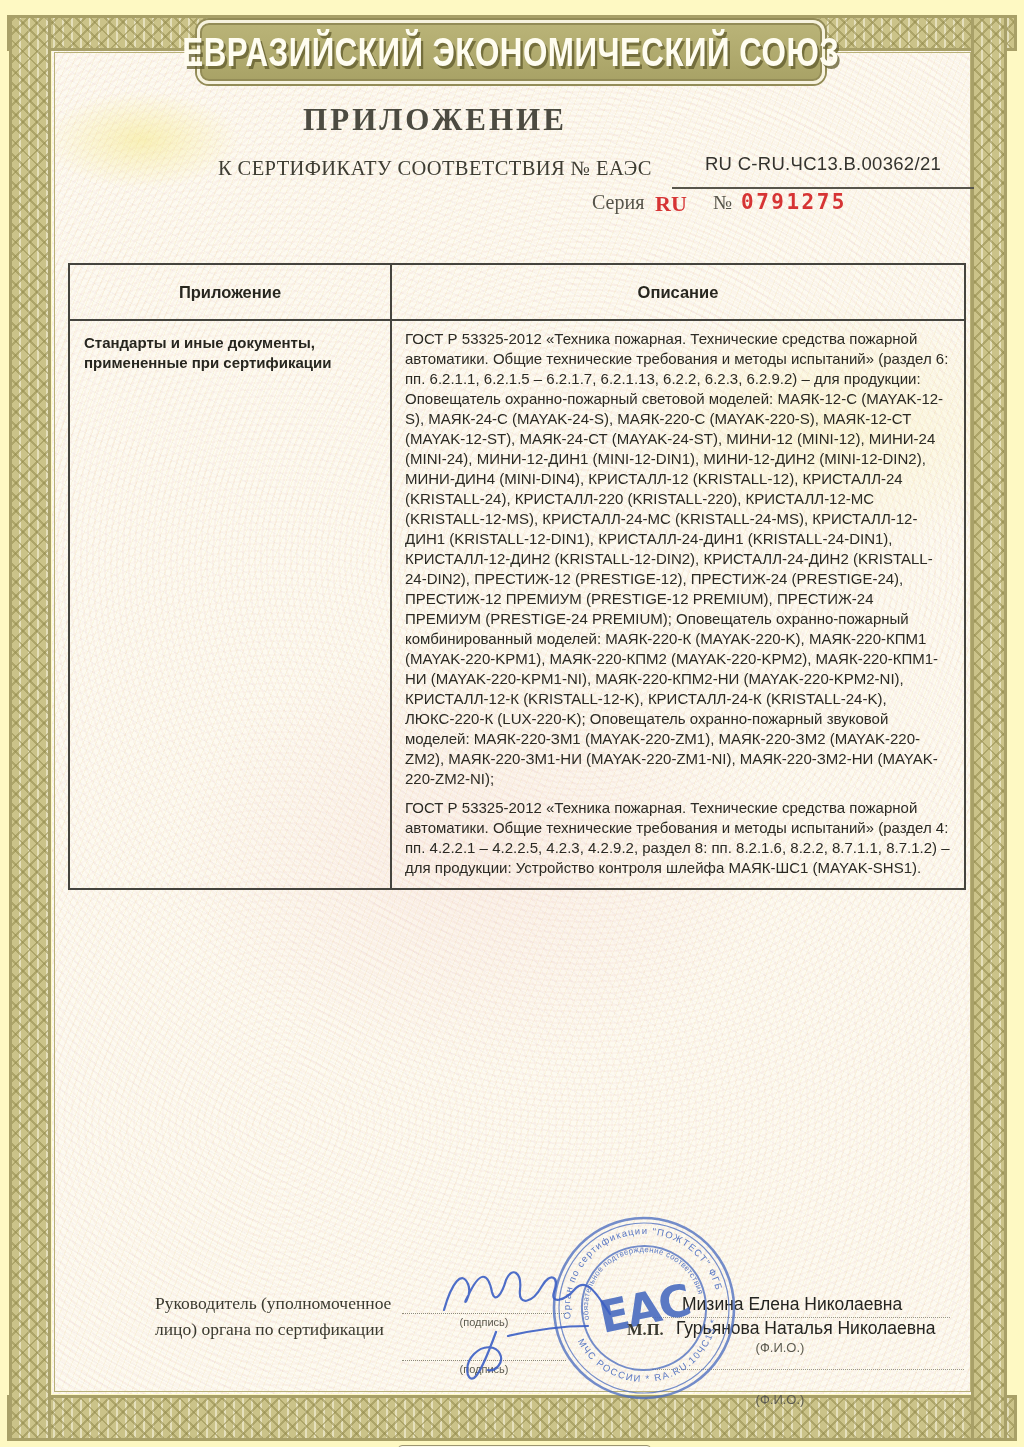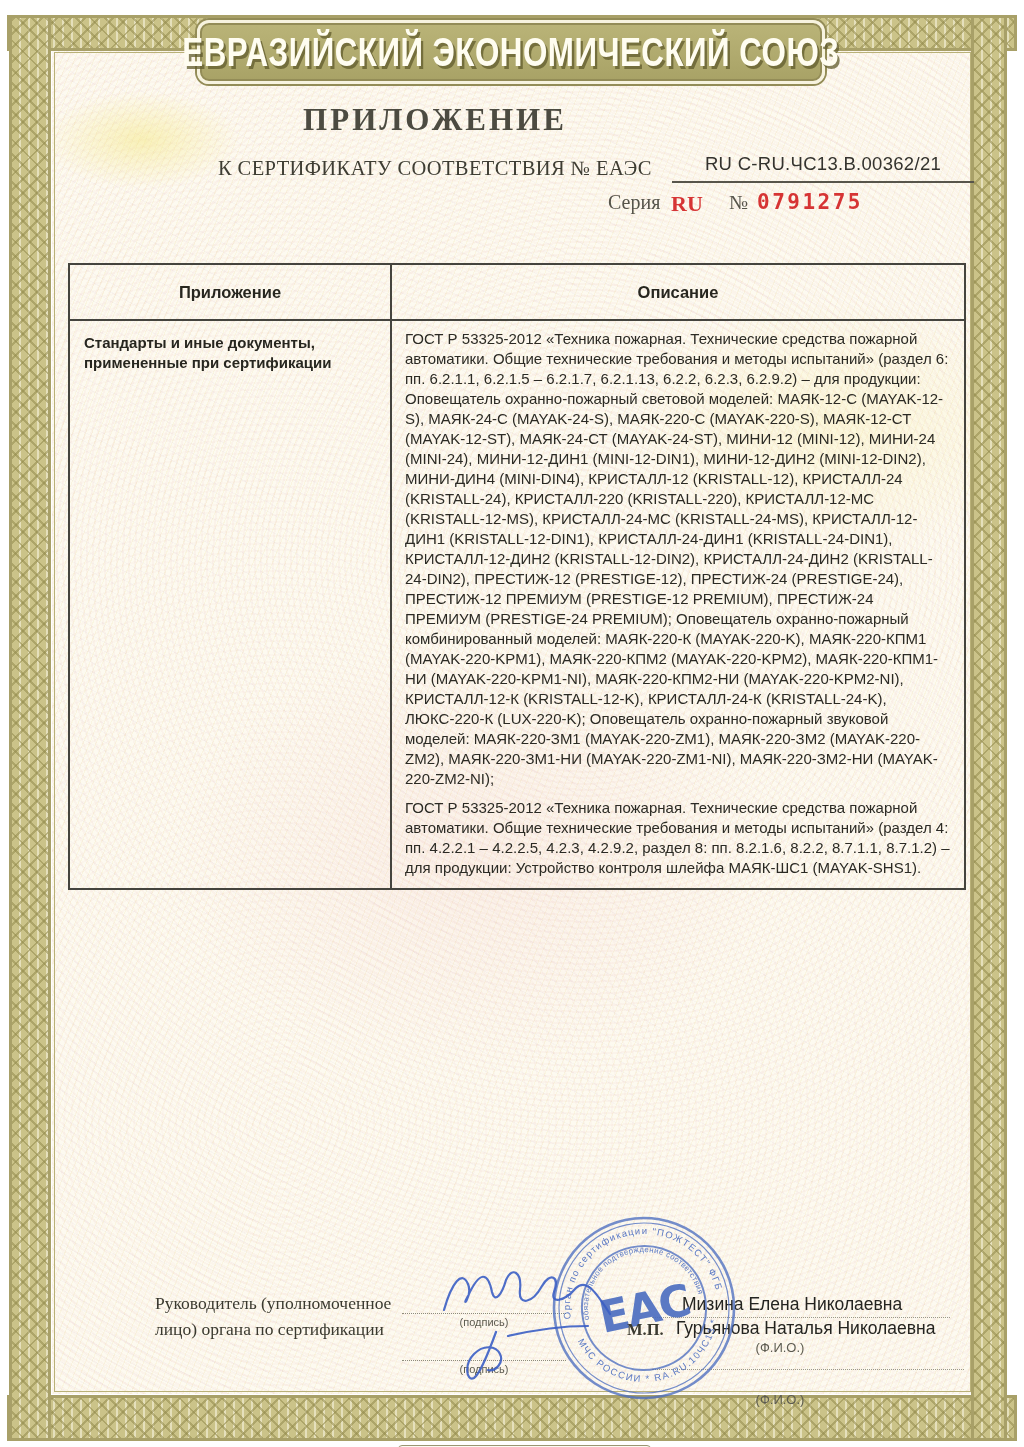--- a/index.html
+++ b/index.html
@@ -1,16 +1,16 @@
 <!DOCTYPE html>
 <html><head>
 <meta charset="utf-8">
 <style>
   html,body{margin:0;padding:0;background:#e9e6da;}
-  .page{position:relative;width:1024px;height:1447px;background:#ffffff;overflow:hidden;
+  .page{position:relative;width:1024px;height:1447px;background:#fef9c3;overflow:hidden;
         font-family:"Liberation Sans",sans-serif;}
   
   .band{position:absolute;background-color:#cbc389;
     background-image:
       repeating-linear-gradient(45deg, rgba(148,140,78,.55) 0 2px, rgba(148,140,78,0) 2px 10px),
       repeating-linear-gradient(-45deg, rgba(148,140,78,.55) 0 2px, rgba(148,140,78,0) 2px 10px),
       repeating-linear-gradient(90deg, rgba(255,252,238,.5) 0 2px, rgba(255,252,238,0) 2px 9px);
     box-shadow: inset 0 0 0 2px #a8a068, 0 0 0 1px #a8a068;}
   .band.top{left:8px;right:8px;top:16px;height:34px;}
   .band.bottom{left:8px;right:8px;top:1396px;height:44px;}
@@ -38,23 +38,23 @@
   .banner span{display:inline-block;color:#fffdf0;font-weight:700;font-size:33px;
     letter-spacing:.5px;transform:scale(.95,1.25);white-space:nowrap;
     text-shadow:2.5px 2.5px 0 rgba(96,91,44,.75);}
   
   .title{position:absolute;left:80px;top:102px;width:710px;text-align:center;
     font-family:"Liberation Serif",serif;font-weight:700;font-size:31px;color:#4c4b41;
     letter-spacing:3px;}
   .cert-label{position:absolute;left:218px;top:157px;
     font-family:"Liberation Serif",serif;font-size:20.5px;color:#3e3d33;letter-spacing:.4px;}
   .cert-number{position:absolute;left:672px;top:153px;width:302px;text-align:center;
-    font-size:18.5px;color:#34332e;letter-spacing:.3px;padding-bottom:6px;
+    font-size:18.5px;color:#34332e;letter-spacing:.3px;padding-bottom:12px;
     border-bottom:2px solid #57554b;}
-  .series-row{position:absolute;left:16px;top:191px;width:924px;height:30px;}
+  .series-row{position:absolute;left:0;top:191px;width:924px;height:30px;}
   .series-label{position:absolute;left:592px;font-family:"Liberation Serif",serif;
     font-size:20px;color:#56544a;}
   .series-value{position:absolute;left:655px;font-family:"Liberation Serif",serif;
     font-weight:700;font-size:22px;}
   .number-sign{position:absolute;left:713px;font-family:"Liberation Serif",serif;
     font-size:20px;color:#56544a;}
   .blank-number{position:absolute;left:741px;top:-1px;font-family:"DejaVu Sans Mono",monospace;
     font-weight:700;font-size:21px;letter-spacing:2.5px;}
   .form-type{position:absolute;left:80px;top:227px;width:710px;text-align:center;
     font-weight:700;font-size:16px;color:#33322c;}

